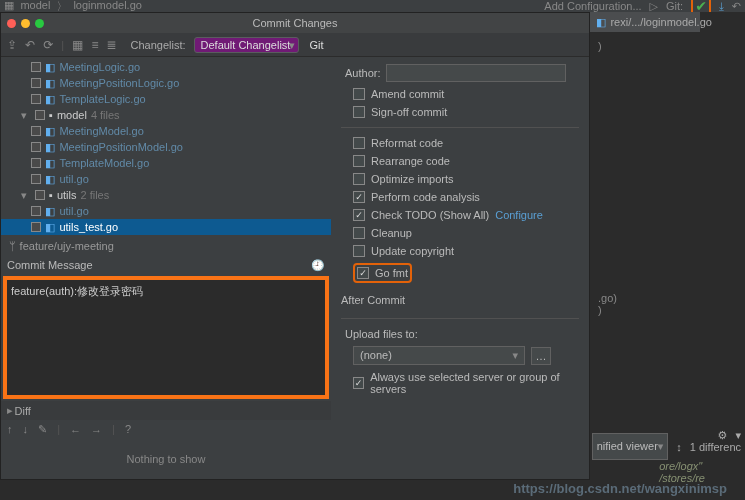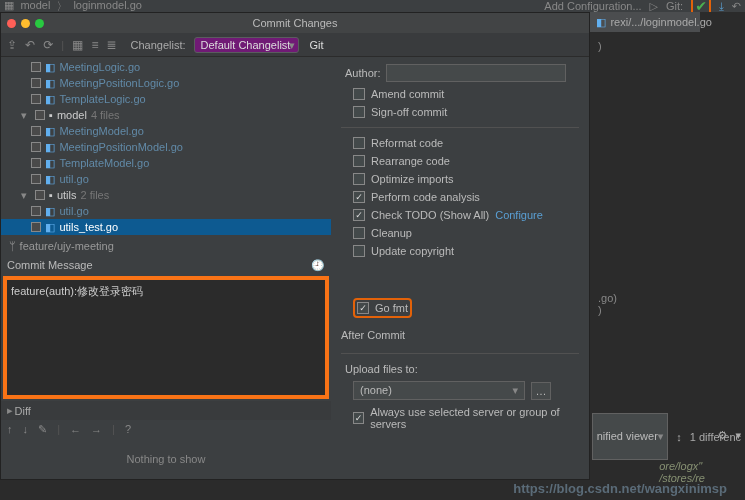--- a/index.html
+++ b/index.html
@@ -39,29 +39,29 @@
 .difftool { padding:3px 6px; display:flex; gap:10px; color:#888; }
 .nothing { text-align:center; color:#888; padding:14px 0; }
 .rightpane { flex:1; padding:6px 10px; background:#3c3f41; display:flex; flex-direction:column; gap:4px; overflow:auto; }
 .sect { color:#bbb; margin:6px 0 4px 0; }
 .row { display:flex; align-items:center; gap:6px; margin-left:12px; padding:1px 0; color:#bbb; }
 .row.top { margin-left:4px; }
 .chk { width:12px; height:12px; border:1px solid #888; background:#43494a; display:inline-flex; align-items:center; justify-content:center; font-size:9px; color:#ddd; }
 .chk.on::before { content:"✓"; }
 .tfield { background:#45494a; border:1px solid #616161; height:18px; flex:1; max-width:180px; }
 .link { color:#5a9fd4; }
-.gofmt { display:inline-flex; align-items:center; gap:6px;margin-top:35px; }
+.gofmt { display:inline-flex; align-items:center; gap:6px; }
 .sel-box { background:#45494a; border:1px solid #616161; padding:2px 6px; width:172px; display:flex; justify-content:space-between; color:#bbb; }
 .sel-caret{color:#888}
 .hr { height:1px; background:#515151; margin:4px 0; }
 .bg-editor { position:absolute; top:12px; left:590px; right:0; bottom:0; background:#2b2b2b; }
 .bg-tab { background:#4b4d4f; height:20px; display:flex; align-items:center; padding:0 6px; color:#aaa; gap:4px; font-size:10px; width:110px; }
 .bg-code { padding:8px; color:#888; font-family:monospace; font-size:10px; }
 .bg-bot { position:absolute; bottom:58px; right:4px; display:flex; align-items:center; gap:8px; color:#aaa; font-size:10px; }
-.bg-bot .sel-box{width:auto;padding:16px 4px}
+.bg-bot .sel-box{width:auto;padding:6px 4px}
 .gear { color:#aaa; }
 .watermark { position:absolute; bottom:4px; right:18px; color:#5a6b78; font-size:13px;font-weight:bold; }
 .dim-line { color:#879173; font-style:italic; font-size:9px; position:absolute; bottom:16px; right:40px; }
 </style>
 </head>
 <body>
 
 <div class="topbar">
   <div class="left">
     <span>▦</span>

